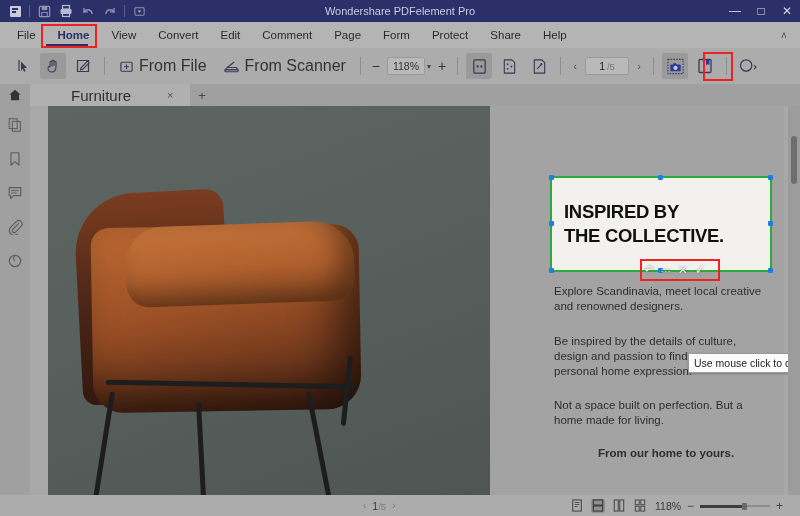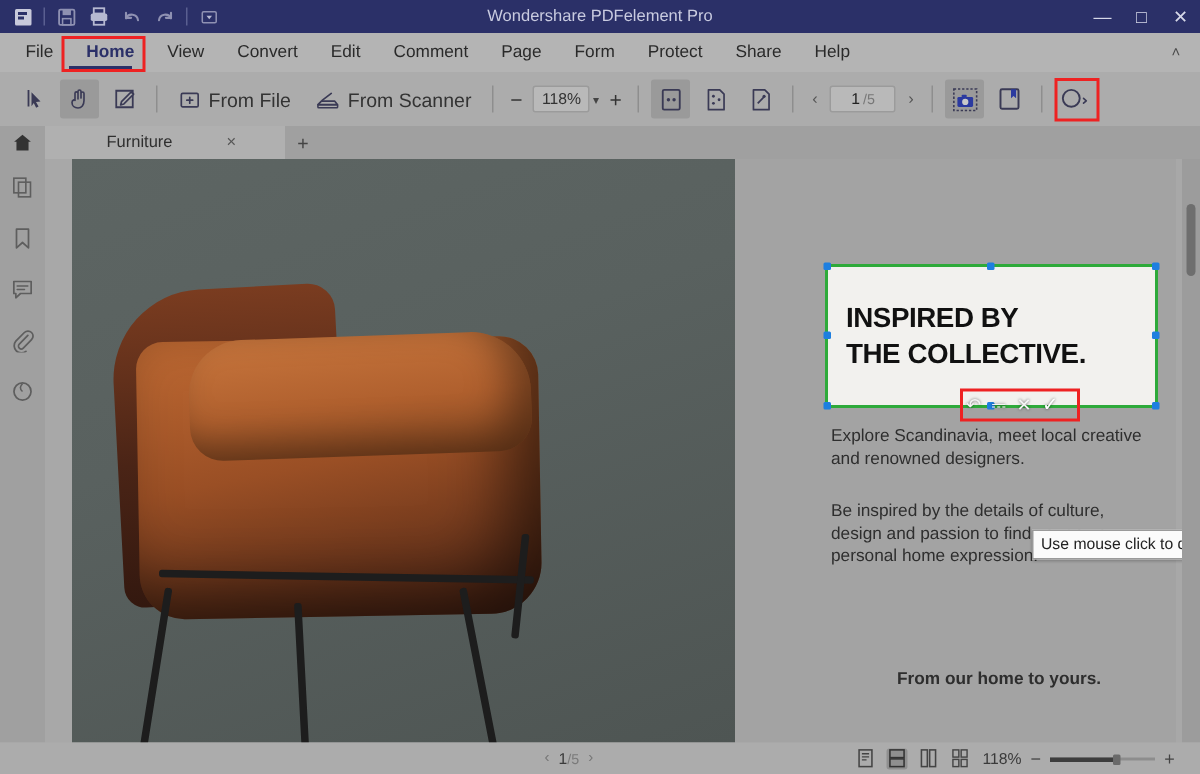--- a/index.html
+++ b/index.html
@@ -68,21 +68,21 @@
     position:absolute; left:0; top:48px; width:800px; height:36px;
     background:#acacac;
     display:flex; align-items:center;
   }
   .tool {
     height:26px; min-width:26px; display:flex; align-items:center; justify-content:center;
     border-radius:2px; margin:0 2px; color:#2f2f45;
   }
   .tool.sel { background:#9a9a9a; }
   .tool.labeled { padding:0 6px; gap:5px; }
-  .tool-label { font-size:13px; color:#333; white-space:nowrap; }
+  .tool-label { font-size:16px; color:#333; white-space:nowrap; }
   .tsep { width:1px; height:18px; background:#8e8e8e; margin:0 6px; }
   .zoombox {
     display:flex; align-items:center; gap:2px;
   }
   .zoomval {
     background:#b9b9b9; border:1px solid #9b9b9b; font-size:10.5px; color:#333;
     padding:2px 5px; min-width:38px; text-align:center; border-radius:2px;
   }
   .caret { font-size:8px; color:#444; }
   .plusminus { font-size:14px; color:#333; width:18px; text-align:center; }
@@ -109,21 +109,21 @@
     display:flex; align-items:center;
   }
   .home-tab {
     width:30px; height:22px; display:flex; align-items:center; justify-content:center;
     background:#a0a0a0;
   }
   .doc-tab {
     height:22px; background:#b0b0b0; display:flex; align-items:center;
     padding:0 8px; gap:36px; min-width:160px;
   }
-  .doc-tab .name { font-size:11px; color:#2f2f2f;padding-left:33px; }
+  .doc-tab .name { font-size:15px; color:#2f2f2f;padding-left:33px; }
   .doc-tab .x { font-size:11px; color:#555; }
   .newtab { width:24px; text-align:center; font-size:13px; color:#444; }
 
   
   .rail {
     position:absolute; left:0; top:106px; width:30px; height:389px;
     background:#a0a0a0;
     display:flex; flex-direction:column; align-items:center; padding-top:8px; gap:12px;
   }
   .rail-ico { width:22px; height:22px; display:flex; align-items:center; justify-content:center; }
@@ -531,20 +531,21 @@
           <span class="handle h-tr"></span>
           <span class="handle h-ml"></span>
           <span class="handle h-mr"></span>
           <span class="handle h-bl"></span>
           <span class="handle h-bc"></span>
           <span class="handle h-br"></span>
         </div>
 
         <div class="body-para p1">Explore Scandinavia, meet local creative and renowned designers.</div>
         <div class="body-para p2">Be inspired by the details of culture, design and passion to find your own personal home expression.</div>
+        <div class="body-para p3">Not a space built on perfection. But a home made for living.</div>
         <div class="body-para p4">From our home to yours.</div>
       </div>
     </div>
   </div>
 
   <div class="minibar">
     <span class="mi">↶</span>
     <span class="mi">⎓</span>
     <span class="mi">✕</span>
     <span class="mi check">✓</span>

